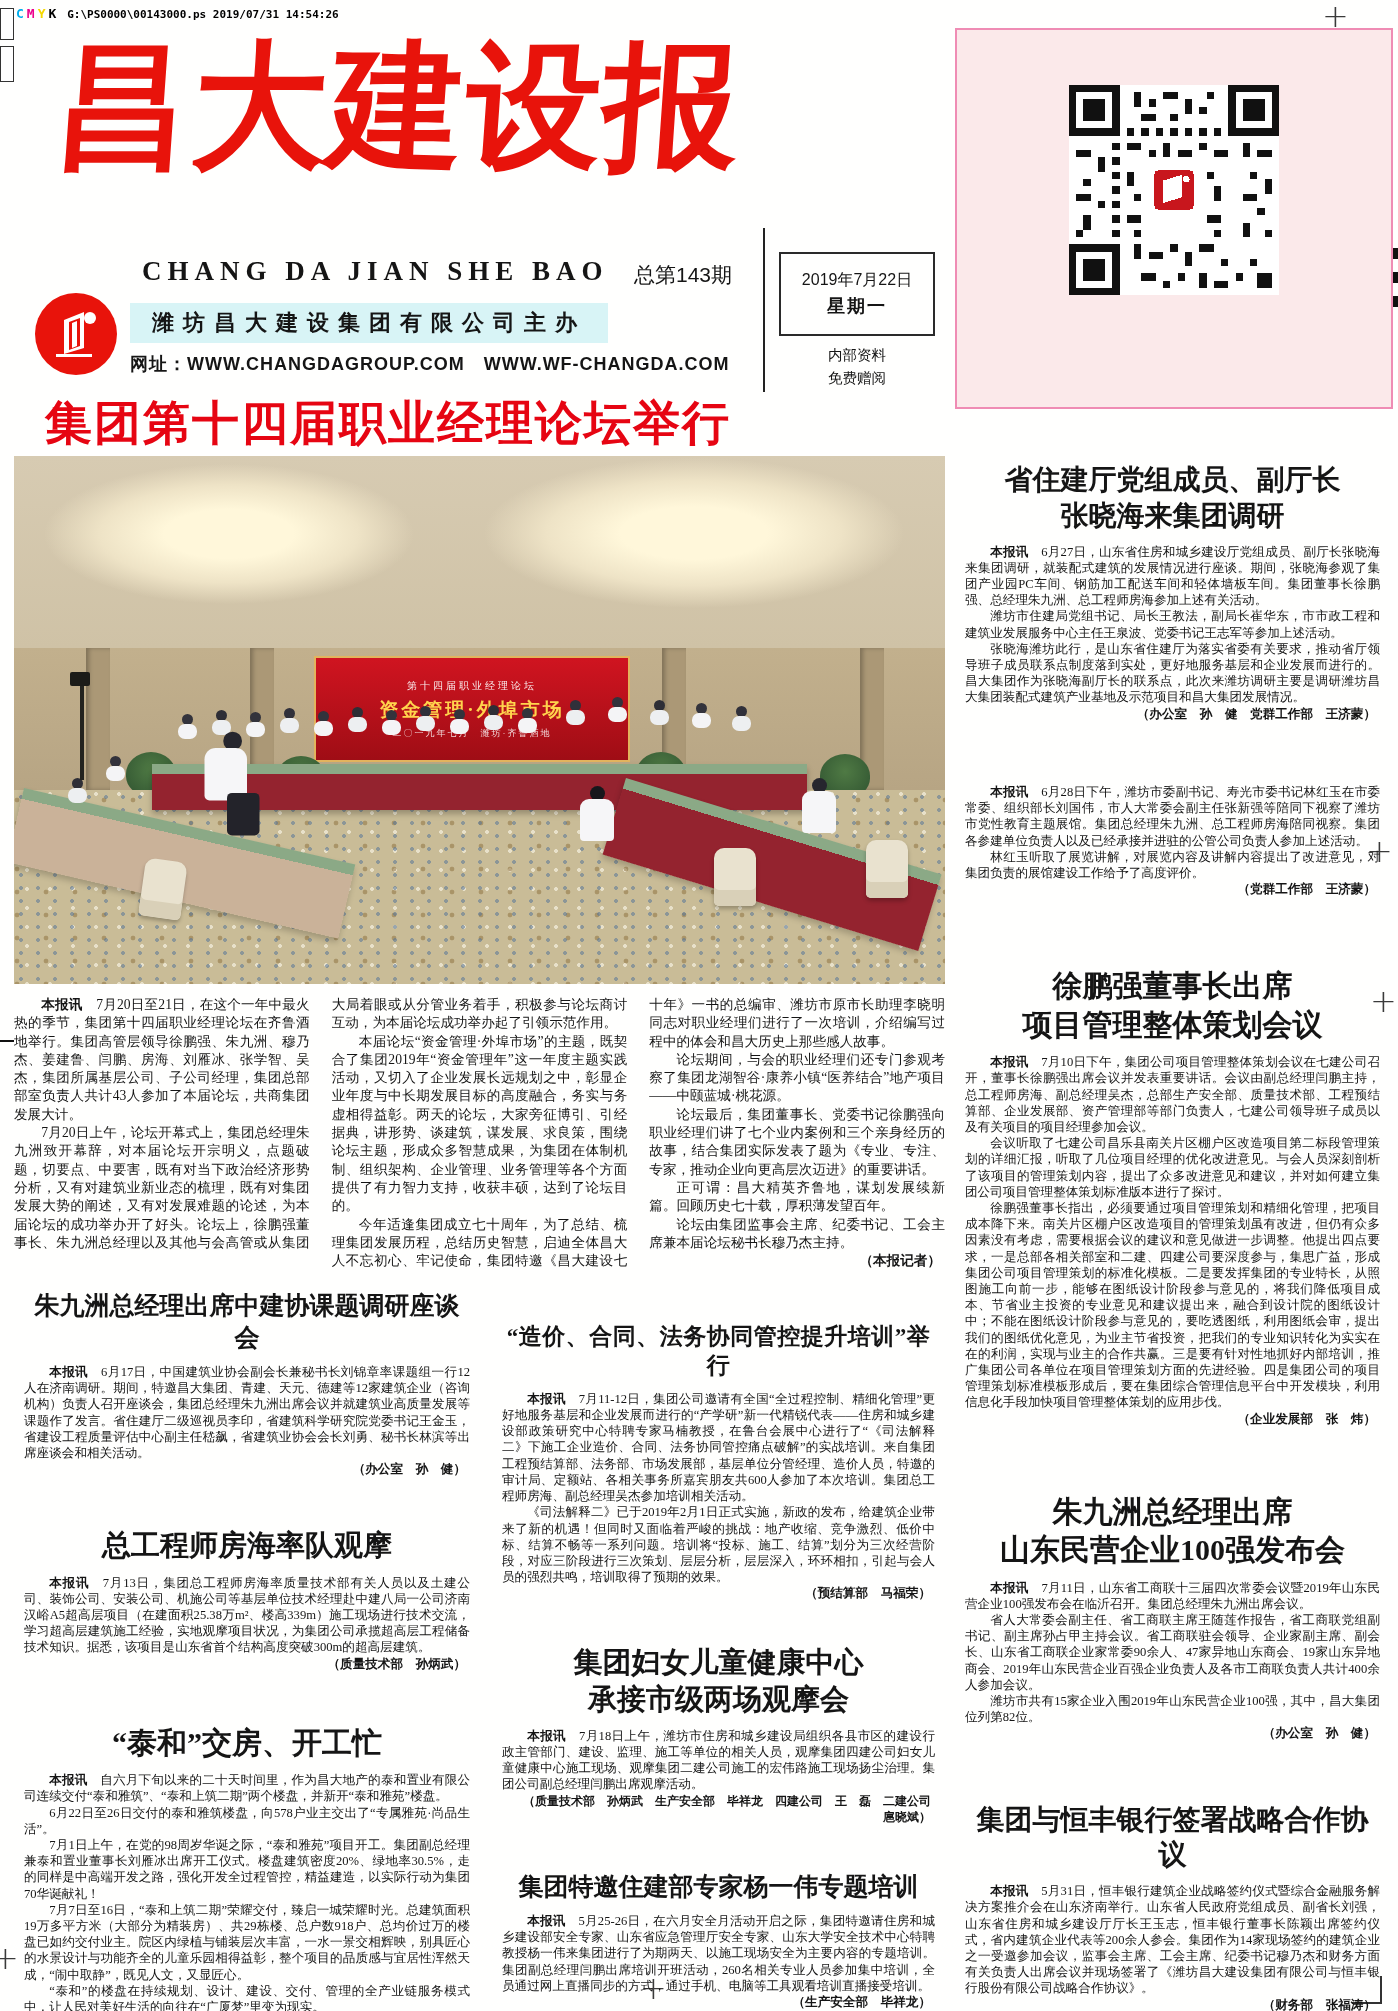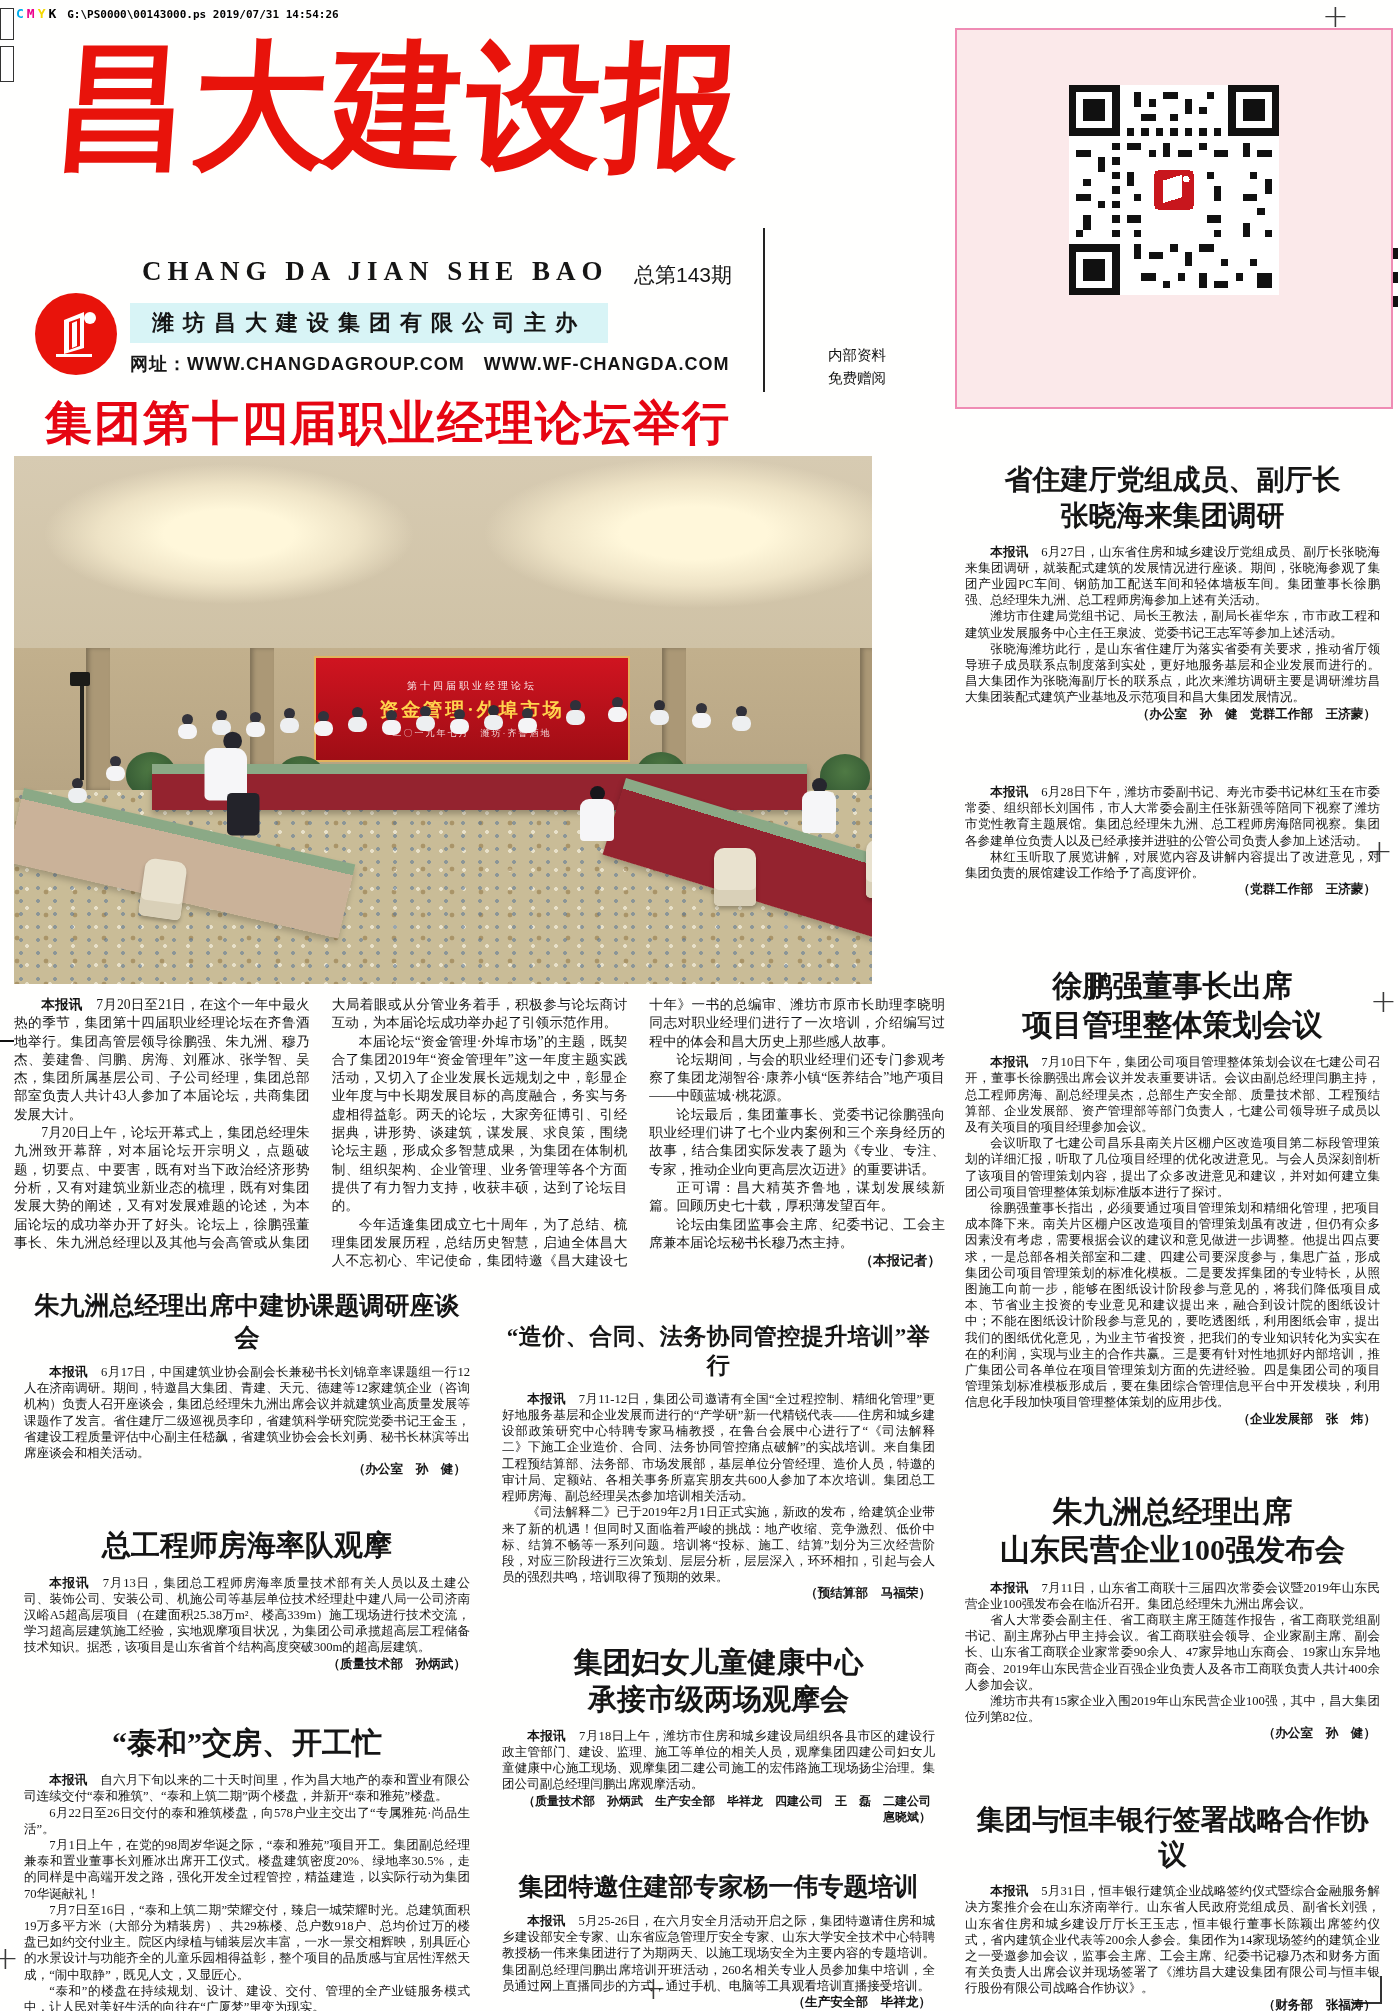--- a/index.html
+++ b/index.html
@@ -34,21 +34,21 @@
   
   .logo{position:absolute;left:34px;top:292px;width:84px;height:84px;}
   
   .qrpanel{position:absolute;left:955px;top:28px;width:434px;height:377px;background:#fbe9ea;
            border:2.5px solid #ef8cb4;}
   .qr{position:absolute;left:112px;top:55px;width:210px;height:210px;background:#fff;}
   
   .bighead{position:absolute;left:30px;top:392px;width:716px;text-align:center;font-size:47px;font-weight:900;
            color:#e60512;letter-spacing:2px;font-family:"Liberation Sans",sans-serif;white-space:nowrap;}
   
-  .photo{position:absolute;left:14px;top:456px;width:858px;height:528px;overflow:hidden;background:#cbbd99;}
+  .photo{position:absolute;left:14px;top:456px;width:931px;height:528px;overflow:hidden;background:#cbbd99;}
   .ph-ceiling{position:absolute;left:0;top:0;width:100%;height:192px;background:linear-gradient(#d7cbb2,#cfc2a6);}
   .cove{position:absolute;border-radius:50%;background:radial-gradient(closest-side,#fff8df 0 40%,#ead fb 0,#e6dcc0 75%,rgba(230,220,192,0) 100%);}
   .cove1{left:30px;top:8px;width:370px;height:140px;background:radial-gradient(closest-side,#fff7da 0 35%,#eee3c6 70%,rgba(238,227,198,0));}
   .cove2{left:470px;top:2px;width:420px;height:150px;background:radial-gradient(closest-side,#fff7da 0 35%,#eee3c6 70%,rgba(238,227,198,0));}
   .ph-wall{position:absolute;left:0;top:192px;width:100%;height:142px;background:linear-gradient(#c2b08d,#b7a584);}
   .pilaster{position:absolute;top:192px;width:24px;height:142px;background:#ab9876;box-shadow:inset 3px 0 4px rgba(0,0,0,.25);}
   .plant{position:absolute;width:50px;height:44px;border-radius:50% 50% 45% 45%;
          background:radial-gradient(circle at 50% 40%,#4f7a44,#2f5230);}
   .screen{position:absolute;left:300px;top:200px;width:312px;height:102px;
           background:linear-gradient(#d01420,#9f0d15);border:2px solid #e2b45e;
@@ -229,20 +229,24 @@
       <circle cx="56" cy="26" r="6" fill="#fff"></circle>
       <rect x="22" y="62" width="36" height="3" fill="#fff"></rect>
     </svg>
   </div>
 
   <div class="pinyin">CHANG DA JIAN SHE BAO</div>
   <div class="issue">总第143期</div>
   <div class="cyanbar">潍坊昌大建设集团有限公司主办</div>
   <div class="weburl">网址：WWW.CHANGDAGROUP.COM　WWW.WF-CHANGDA.COM</div>
   <div class="hvline"></div>
+  <div class="datebox">
+    <div class="d1">2019年7月22日</div>
+    <div class="d2">星期一</div>
+  </div>
   <div class="notice">
     <div>内部资料</div>
     <div>免费赠阅</div>
   </div>
 
   <div class="bighead">集团第十四届职业经理论坛举行</div>
 
   <div class="photo">
     <div class="ph-ceiling"></div>
     <div class="cove cove1"></div>

